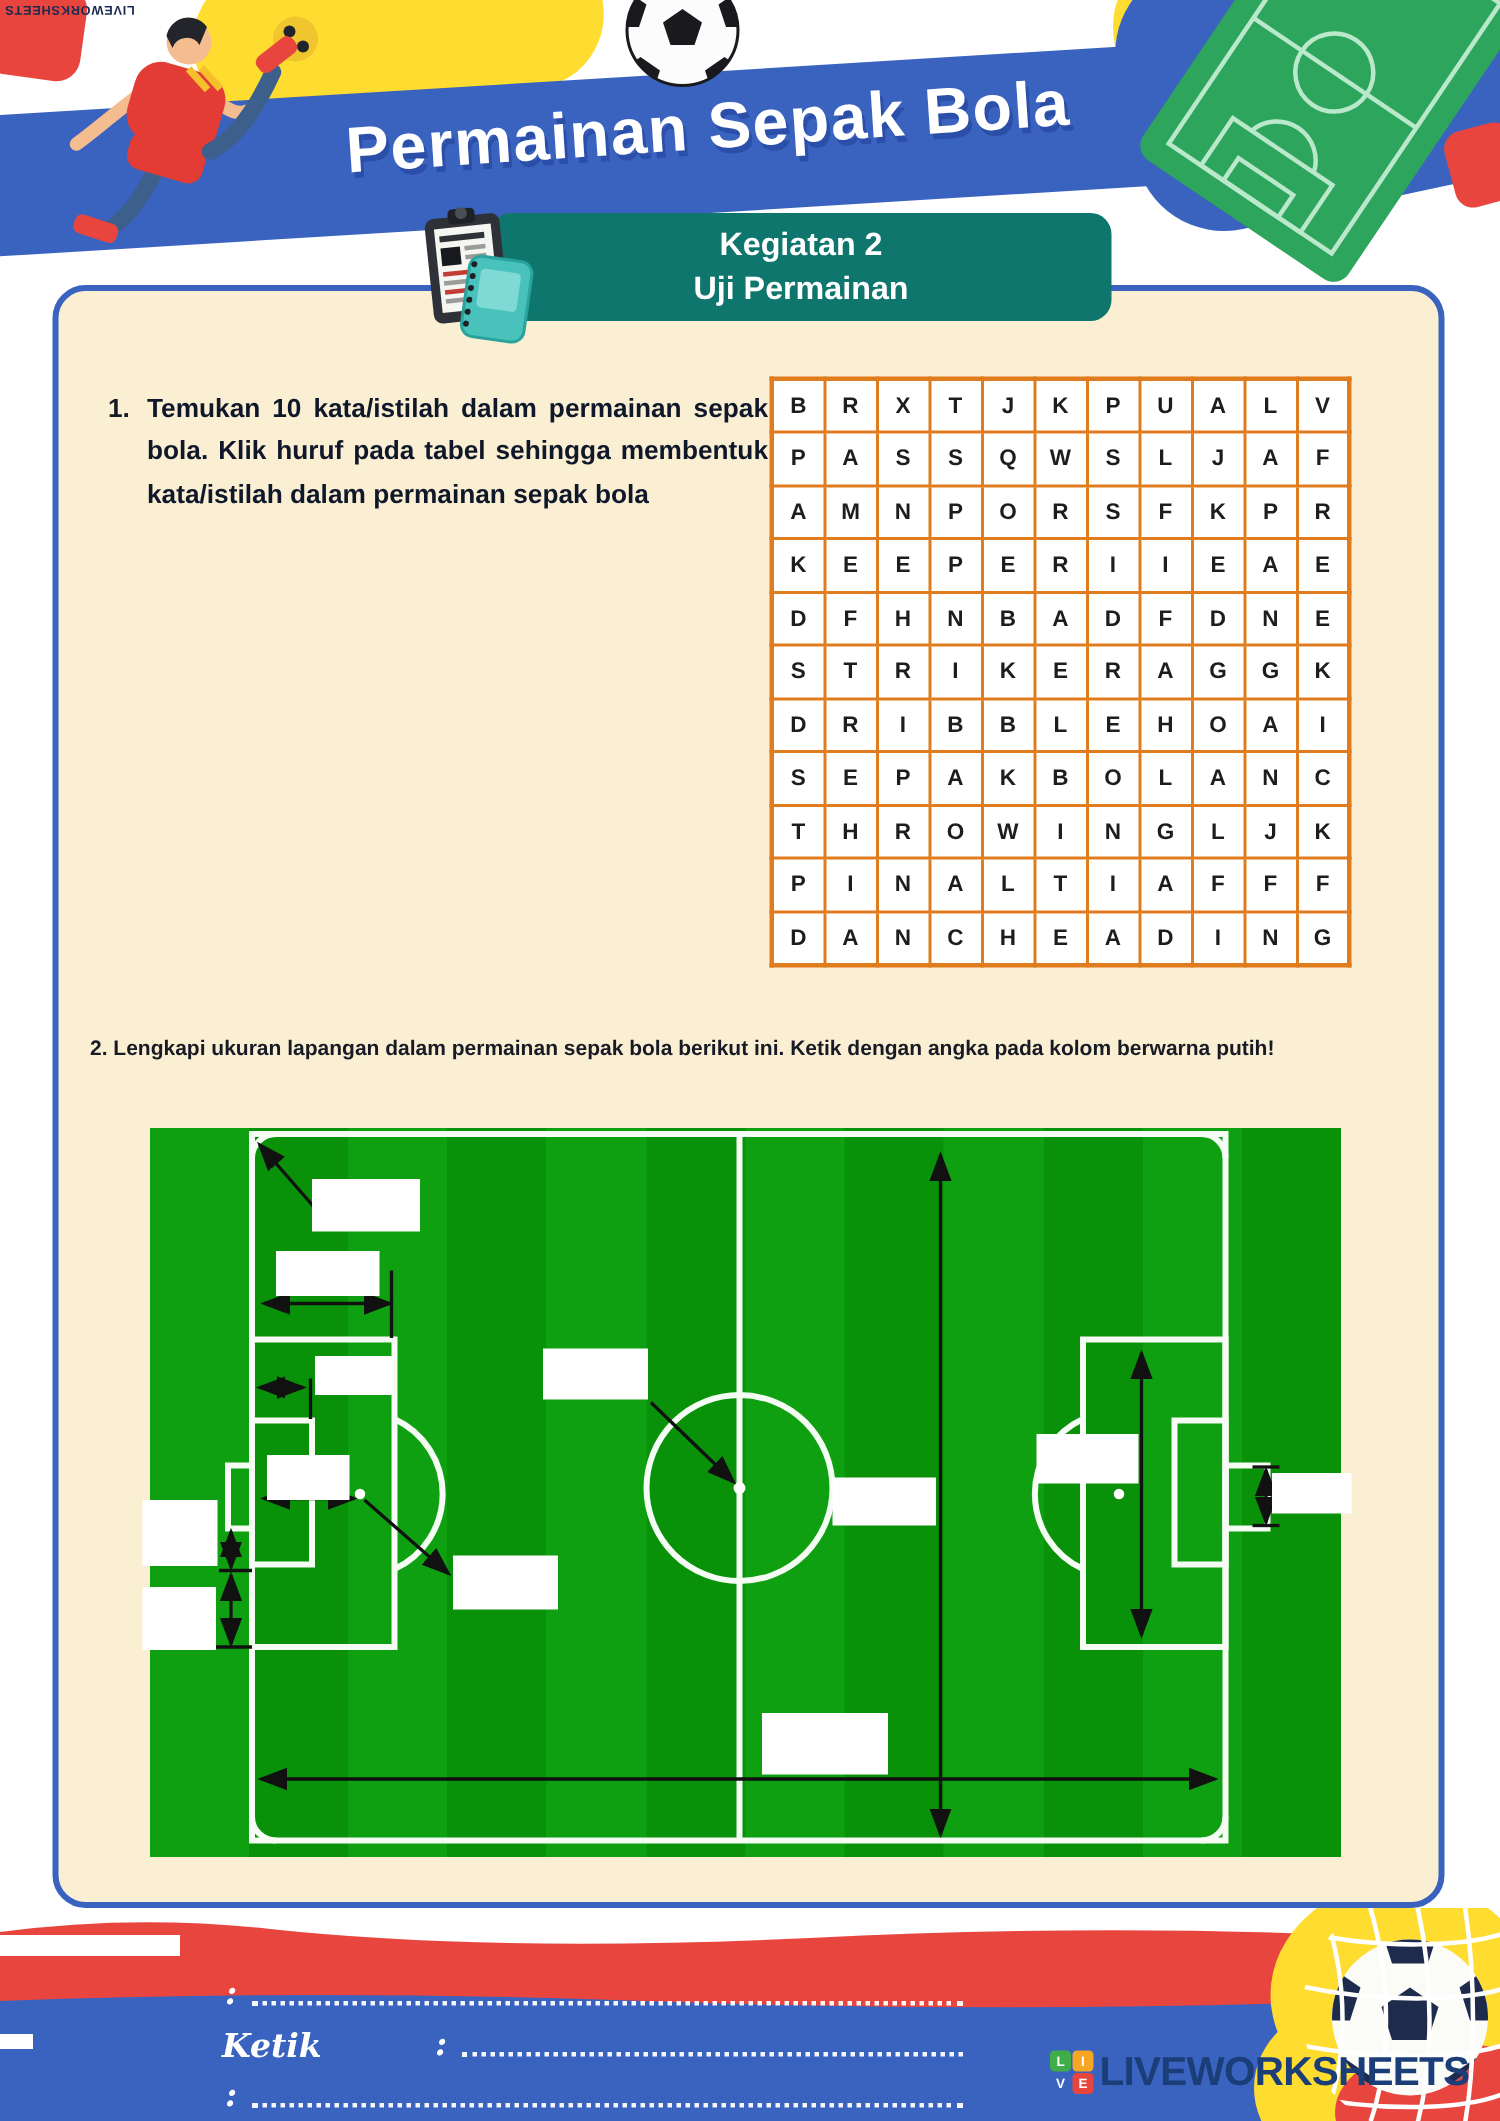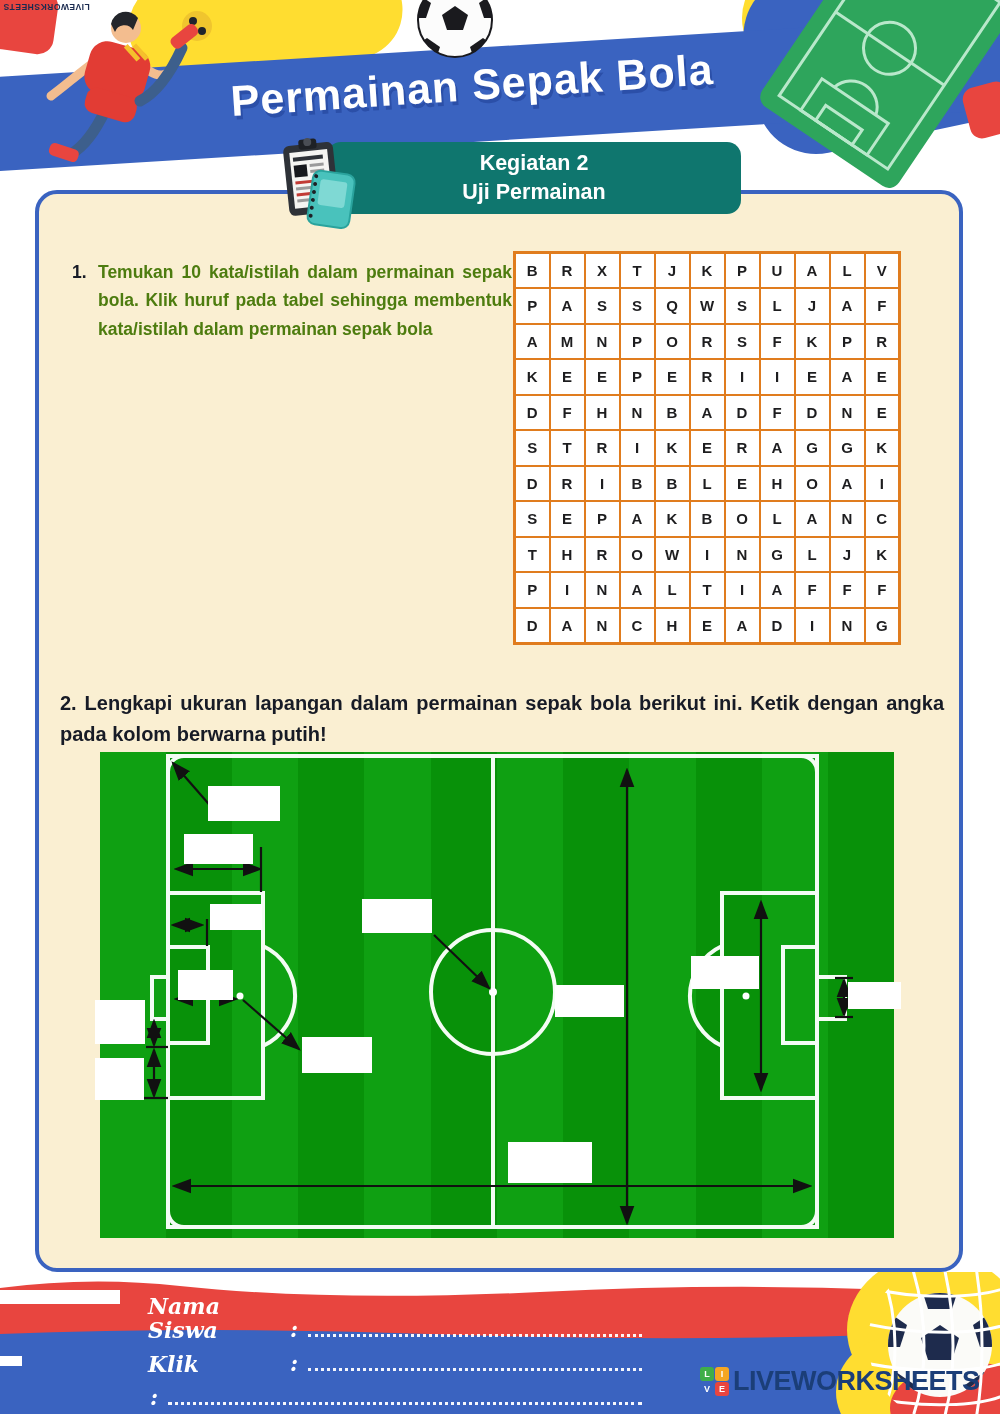--- a/index.html
+++ b/index.html
@@ -25,22 +25,22 @@
   .activity-box{left:286px;top:142px;width:414px;height:72px;background:#0f766e;border-radius:14px;z-index:5;
      display:flex;flex-direction:column;align-items:center;justify-content:center;gap:3px;margin-left:41px;}
   .activity-box .l1,.activity-box .l2{color:#fff;font-weight:bold;font-size:21.5px;line-height:1.2;}
   .clipboard-wrap{left:276px;top:138px;width:84px;height:92px;z-index:6;}
 
   
   .panel{left:35px;top:190px;width:928px;height:1082px;background:#FAEFD2;border:4px solid #3A63C0;border-radius:22px;z-index:1;}
 
   .q1-row{left:72px;top:258px;width:440px;display:flex;z-index:2;}
   .q-num{width:26px;font-size:17.5px;font-weight:bold;color:#171B26;line-height:1.62;}
-  .q1-text{flex:1;font-size:17.5px;font-weight:bold;color:#4d7c0f;line-height:1.62;text-align:justify;}
-  .q2-text{left:60px;top:688px;width:884px;font-size:20px;font-weight:bold;color:#171B26;line-height:1.55;text-align:justify;z-index:2;}
+  .q1-text{flex:1;font-size:17.5px;font-weight:bold;color:#0f172a;line-height:1.62;text-align:justify;}
+  .q2-text{left:60px;top:688px;width:884px;font-size:14px;font-weight:bold;color:#171B26;line-height:1.55;text-align:justify;z-index:2;}
 
   
   .word-table{left:513px;top:251px;border-collapse:collapse;border:3px solid #E07C1E;z-index:2;background:#FAEFD2;}
   .word-table td{width:35px;height:35.5px;border:2px solid #E07C1E;background:#FFFFFF;
      text-align:center;vertical-align:middle;font-size:15px;font-weight:bold;color:#1D1D1F;padding:0;cursor:pointer;}
 
   
   .field-svg{left:100px;top:752px;z-index:2;overflow:visible;}
 
   
@@ -427,26 +427,25 @@
         <path d="M862,14 C912,28 985,28 1014,12"></path>
         <path d="M858,50 C915,64 988,64 1016,48"></path>
         <path d="M860,90 C915,102 988,102 1014,86"></path>
         <path d="M868,125 C918,136 984,136 1010,120"></path>
       </g>
     </g>
   </svg>
 
   <div class="abs footer-fields">
     <div class="f-row">
-      <div class="f-label">Nama Siswa</div>
       <div class="f-colon">:</div>
       <div class="f-dots"></div>
     </div>
     <div class="f-row">
-      <div class="f-label">Klik</div>
+      <div class="f-label">Ketik</div>
       <div class="f-colon">:</div>
       <div class="f-dots"></div>
     </div>
     <div class="f-row">
       <div class="f-colon">:</div>
       <div class="f-dots"></div>
     </div>
   </div>
 
   <div class="abs logo">

